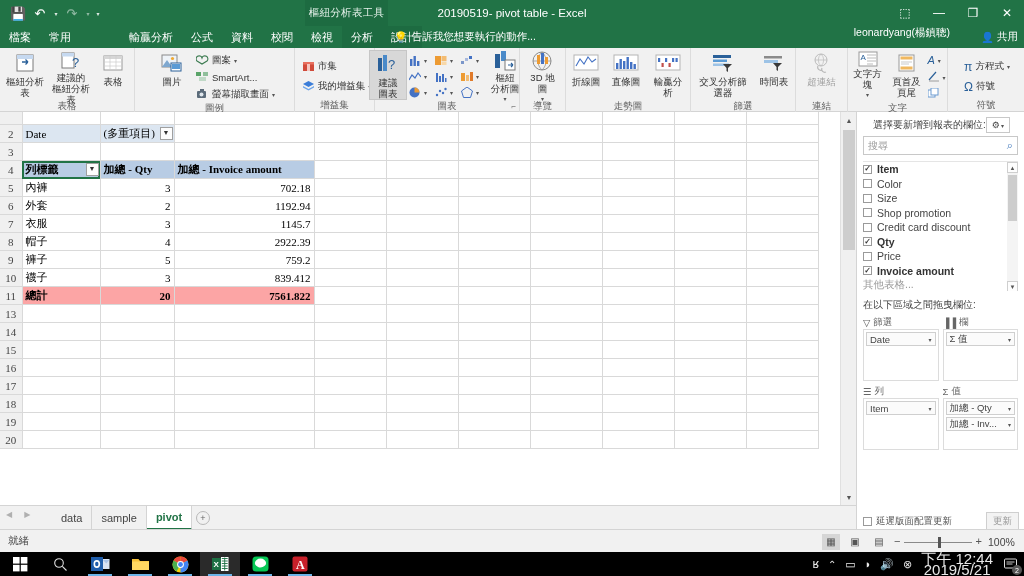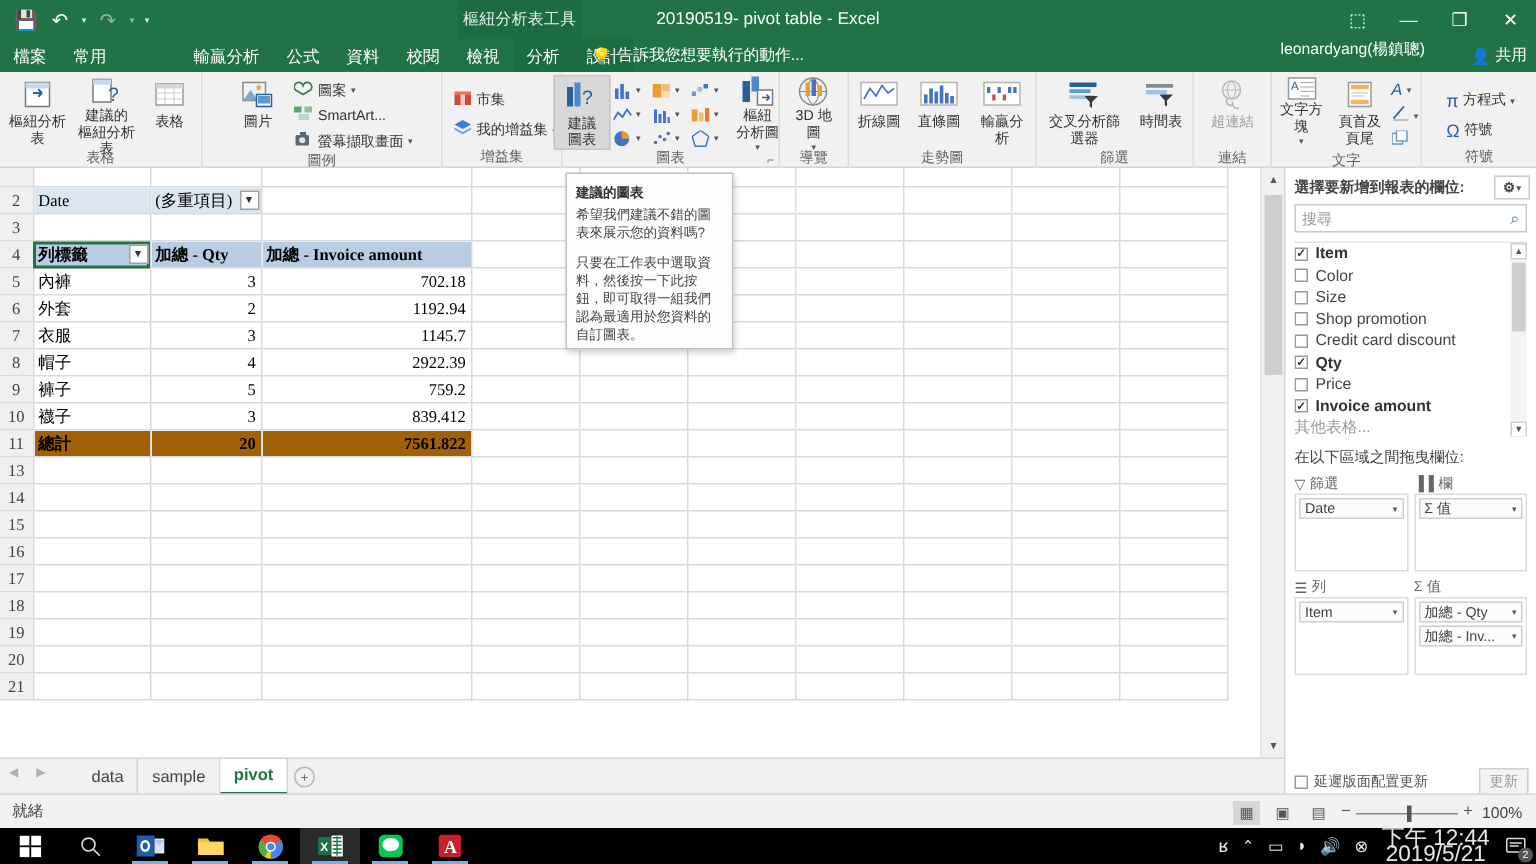--- a/index.html
+++ b/index.html
@@ -106,21 +106,21 @@
     width:22px; background:#f0f0f0; color:#444; text-align:center; font-size:10px;
     border-right:1px solid #c9c9c9; font-family:"Liberation Sans",sans-serif;
   }
   .c-b{ width:78px; } .c-c{ width:74px; } .c-d{ width:140px; }
   .c-e{ width:72px; } .c-f{ width:72px; } .c-g{ width:72px; }
   .c-h{ width:72px; } .c-i{ width:72px; } .c-j{ width:72px; }
   .c-k{ width:72px; }
   .pv-filterlabel{ background:#dce6f1; }
   .pv-filtervalue{ background:#dce6f1; position:relative; padding-right:14px;}
   .pv-hdr{ background:#b8cce4; font-weight:bold; font-family:"Liberation Serif",serif;}
-  .pv-total{ background:#a16207; font-weight:bold; }
+  .pv-total{ background:#fca5a5; font-weight:bold; }
   .num{ text-align:right; }
   .fdrop{
     position:absolute; right:1px; top:2px; width:13px; height:13px;
     border:1px solid #a0a0a0; background:#fdfdfd; font-size:7px; color:#333;
     display:flex; align-items:center; justify-content:center; line-height:1;
   }
   .selcell{ outline:2px solid #217346; outline-offset:-2px; position:relative; }
   .selcell::after{
     content:''; position:absolute; right:-2px; bottom:-2px; width:4px; height:4px;
     background:#217346;
@@ -144,22 +144,22 @@
   }
   .tooltip .tt-title{ font-weight:bold; color:#333; font-size:9px; margin-bottom:3px;}
   .tooltip p{ margin-bottom:8px; }
 
   
   .pane{
     position:absolute; left:856px; top:112px; width:168px; height:421px;
     background:#fff; border-left:1px solid #d4d4d4;
   }
   .pane-hdr{
-    display:flex; align-items:center; justify-content:space-between;
-    padding:5px 4px 3px 6px; font-size:10px; color:#444;font-weight:bold;
+    display:flex; align-items:center; justify-content:center;
+    padding:5px 4px 3px 6px; font-size:10px; color:#444;
   }
   .gearbtn{ width:24px; height:16px; border:1px solid #c8c8c8; background:#fff;
      display:flex; align-items:center; justify-content:center; gap:1px; font-size:9px;}
   .searchbox{
     margin:0 6px 6px 6px; height:19px; border:1px solid #c8c8c8; background:#fff;
     display:flex; align-items:center; padding:0 4px; color:#9a9a9a; font-size:10px;
     justify-content:space-between;
   }
   .fieldlist{
     margin:0 6px; border-top:1px solid #e5e5e5; height:130px; position:relative; overflow:hidden;
@@ -939,48 +939,30 @@
             <td class="c-c"></td>
             <td class="c-d"></td>
             <td class="c-e"></td>
             <td class="c-f"></td>
             <td class="c-g"></td>
             <td class="c-h"></td>
             <td class="c-i"></td>
             <td class="c-j"></td>
             <td class="c-k"></td>
           </tr>
-      <tr>
-            <td class="rowhdr">21</td>
-            <td class="c-b"></td>
-            <td class="c-c"></td>
-            <td class="c-d"></td>
-            <td class="c-e"></td>
-            <td class="c-f"></td>
-            <td class="c-g"></td>
-            <td class="c-h"></td>
-            <td class="c-i"></td>
-            <td class="c-j"></td>
-            <td class="c-k"></td>
-          </tr>
     </tbody>
       </table>
   </div>
 
   <div class="vscroll">
     <div class="arrow">▲</div>
     <div class="thumb"></div>
     <div class="arrow" style="position:absolute; bottom:0;">▼</div>
   </div>
 
-  <div class="tooltip">
-    <div class="tt-title">建議的圖表</div>
-    <p>希望我們建議不錯的圖表來展示您的資料嗎?</p>
-    <p>只要在工作表中選取資料，然後按一下此按鈕，即可取得一組我們認為最適用於您資料的自訂圖表。</p>
-  </div>
 
   <div class="pane">
     <div class="pane-hdr">
       <span>選擇要新增到報表的欄位:</span>
       <span class="gearbtn">
         <span>⚙</span>
         <span class="cdot">▾</span>
       </span>
     </div>
     <div class="searchbox">

